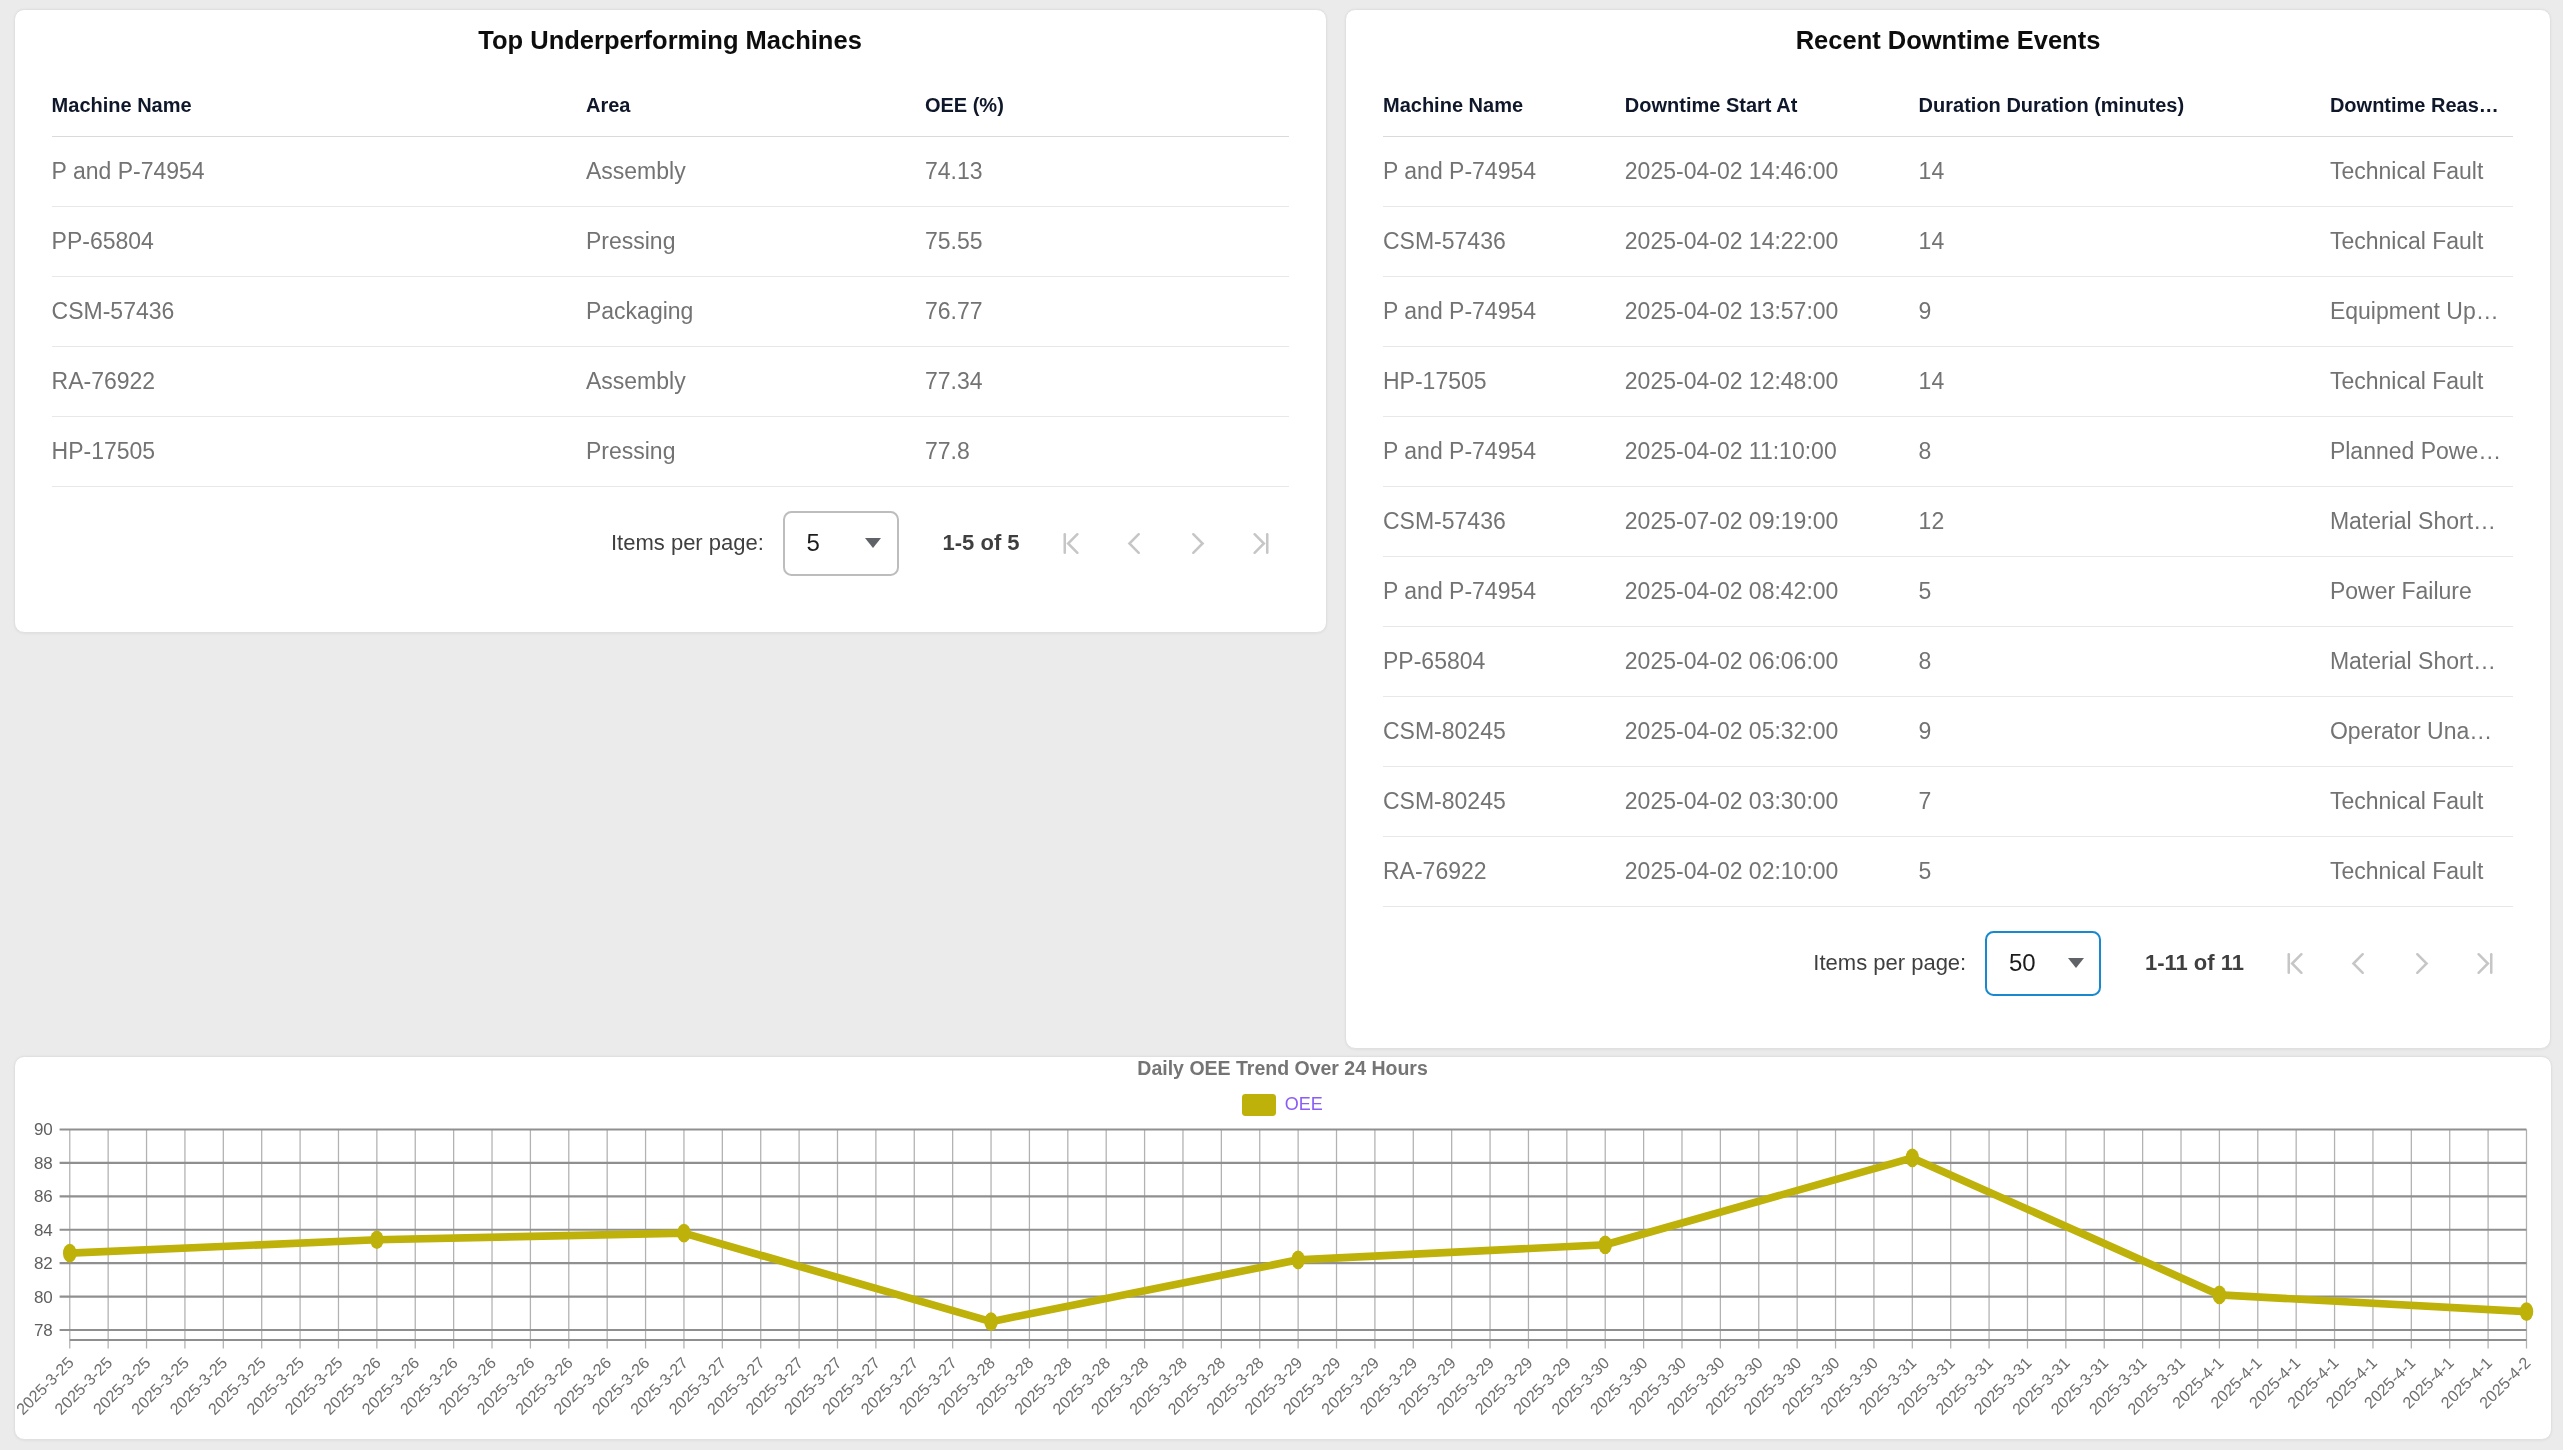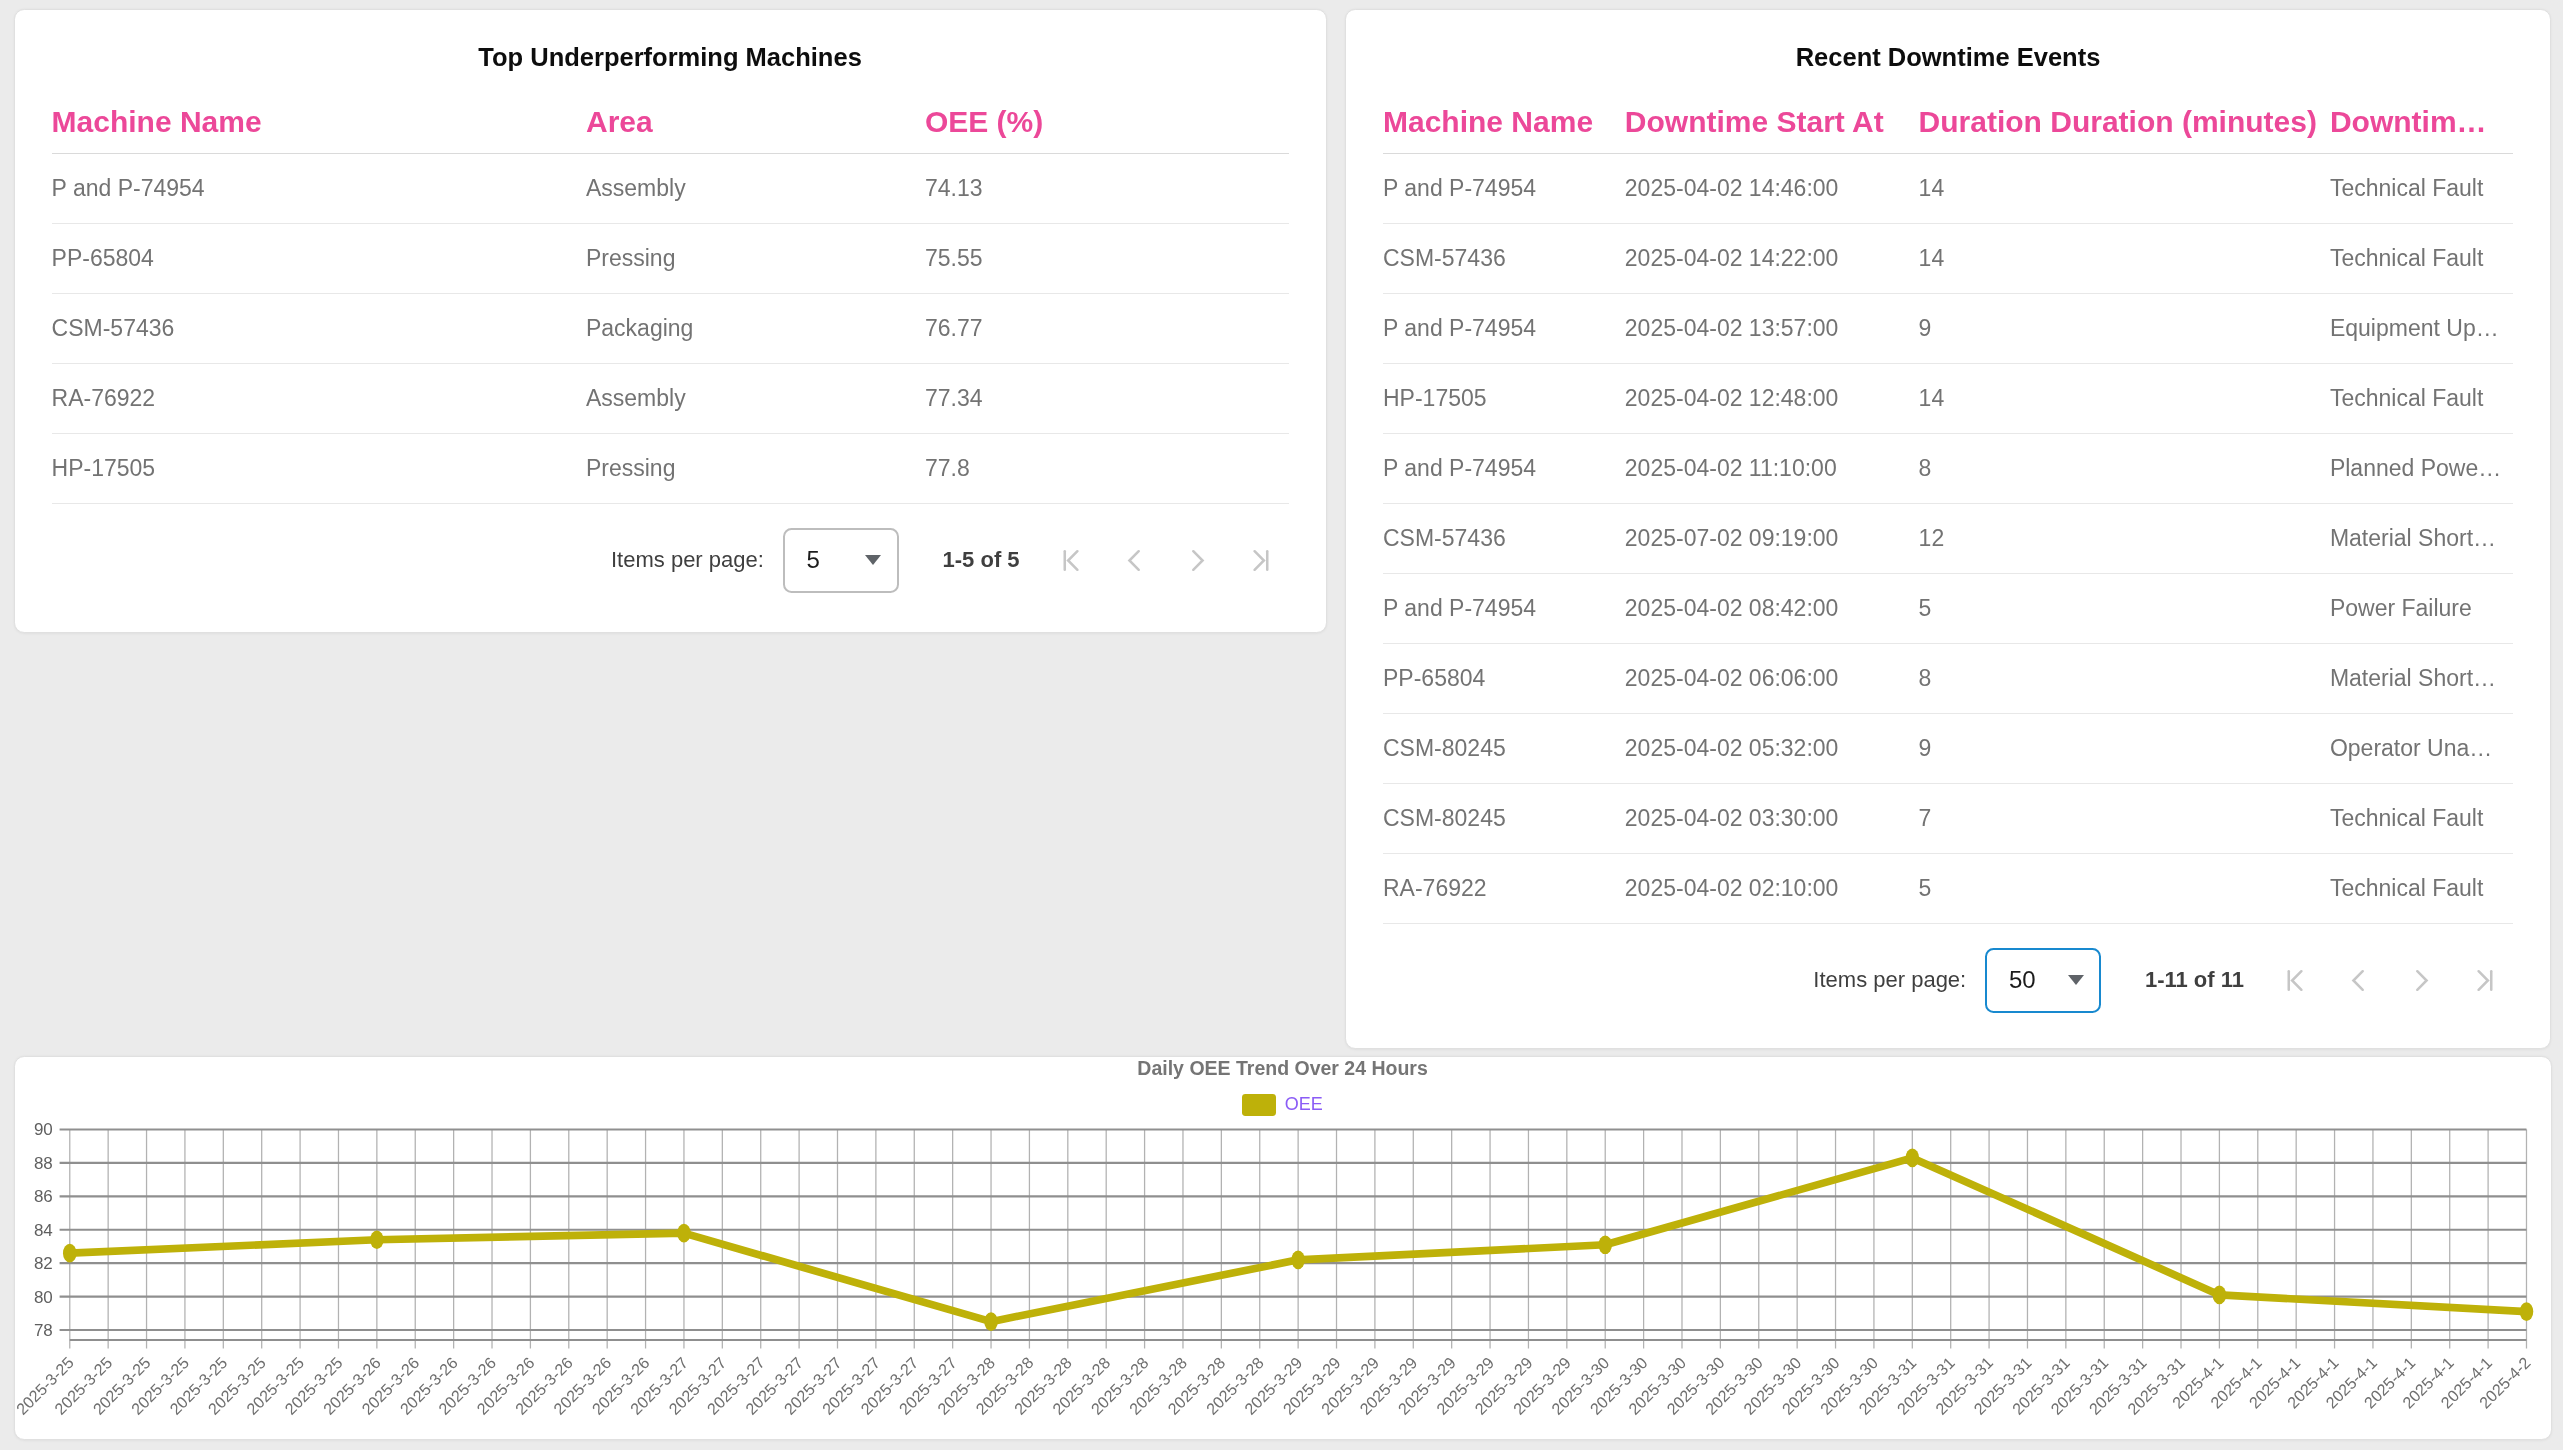--- a/index.html
+++ b/index.html
@@ -13,25 +13,25 @@
     position:absolute;background:#ffffff;border:1.7px solid #e0e0e0;
     border-radius:10.2px;box-sizing:border-box;
     box-shadow:0 0.8px 2.5px rgba(0,0,0,0.05);
   }
   #card-underperforming{left:13.6px;top:8.5px;width:1313px;height:624px;}
   #card-downtime{left:1345px;top:8.5px;width:1206px;height:1040px;}
   #card-chart{left:13.6px;top:1056px;width:2538px;height:384px;}
 
   .card-title{
     text-align:center;font-size:25.5px;font-weight:bold;color:#0d0d0d;
-    padding-top:33px;line-height:29px;
+    padding-top:16px;line-height:29px;
   }
   .table{margin:20.4px 37px 0 37px;}
   .thead{
-    display:grid;font-weight:bold;font-size:30px;color:#ec4899;
+    display:grid;font-weight:bold;font-size:20px;color:#0f172a;
     border-bottom:1.7px solid #dadada;align-items:center;height:61px;
   }
   .trow{
     display:grid;font-size:23px;color:#737373;
     border-bottom:1.7px solid #e8e8e8;align-items:center;height:69px;
   }
   .t-left .thead,.t-left .trow{grid-template-columns:43.2% 27.4% 29.4%;}
   .t-right .thead,.t-right .trow{grid-template-columns:21.4% 26% 36.4% 16.2%;}
   .tcell{white-space:nowrap;overflow:hidden;text-overflow:ellipsis;padding-right:10.2px;}
 

